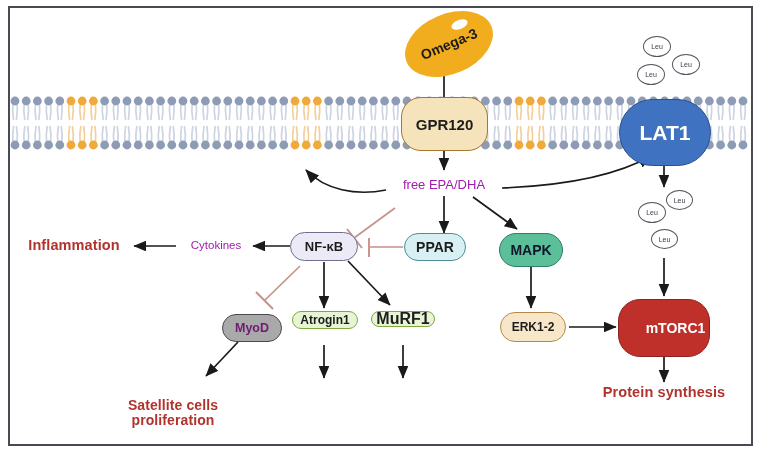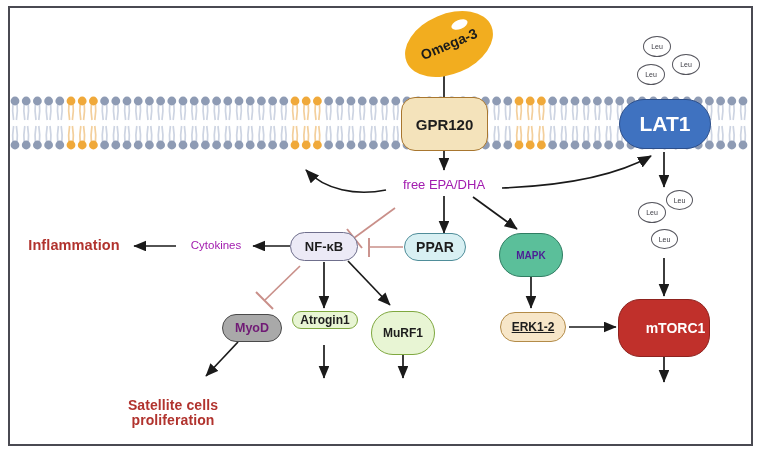--- a/index.html
+++ b/index.html
@@ -351,74 +351,77 @@
         <line x1="256" y1="292" x2="273" y2="309" stroke-width="1.9"></line>
       </g>
     </g>
   </svg>
 
   <div class="omega" style="left:403px;top:14px;width:92px;height:60px;transform:rotate(-23deg);font-size:14px;">
     <span>Omega-3</span>
   </div>
   <div class="omega-hl" style="left:451px;top:20px;width:17px;height:9px;"></div>
 
-  <div class="node-label" style="left:401px;top:97px;width:87px;height:54px;background:#f4e3bb;border:1.6px solid #a8762f;border-radius:14px;color:#1d1d1d;font-size:15px;font-weight:600;">
+  <div class="node-label" style="left:401px;top:97px;width:87px;height:54px;background:#f4e3bb;border:1.6px solid #a8762f;border-radius:20px;color:#1d1d1d;font-size:15px;font-weight:600;">
     <span>GPR120</span>
   </div>
 
-  <div class="node-label pill" style="left:619px;top:99px;width:92px;height:50px;background:#3f72c0;border:1.6px solid #2d4f8a;color:#ffffff;font-size:21px;font-weight:600;">
+  <div class="node-label pill" style="left:619px;top:99px;width:92px;height:67px;background:#3f72c0;border:1.6px solid #2d4f8a;color:#ffffff;font-size:21px;font-weight:600;">
     <span>LAT1</span>
   </div>
 
   <div class="plain" style="left:384px;top:177px;width:120px;font-size:13px;">
     <span>free EPA/DHA</span>
   </div>
   <div class="plain" style="left:178px;top:239px;width:76px;font-size:11.5px;">
     <span>Cytokines</span>
   </div>
 
   <div class="node-label pill" style="left:290px;top:232px;width:68px;height:29px;background:#eceaf6;border:1.5px solid #6f6f8c;color:#1d1d1d;font-size:13px;font-weight:700;">
     <span>NF-κB</span>
   </div>
 
   <div class="node-label pill" style="left:404px;top:233px;width:62px;height:28px;background:#d8f0f3;border:1.4px solid #4f8d99;color:#1d1d1d;font-size:14px;font-weight:600;">
     <span>PPAR</span>
   </div>
 
-  <div class="node-label pill" style="left:499px;top:233px;width:64px;height:44px;background:#5bbf9a;border:1.5px solid #2f7d62;color:#4c1d95;font-size:10px;font-weight:600;">
+  <div class="node-label pill" style="left:499px;top:233px;width:64px;height:34px;background:#5bbf9a;border:1.5px solid #2f7d62;color:#0f172a;font-size:14px;font-weight:600;">
     <span>MAPK</span>
   </div>
 
   <div class="node-label pill" style="left:222px;top:314px;width:60px;height:28px;background:#a9a9a9;border:1.5px solid #4a4a4a;color:#701a75;font-size:12.5px;font-weight:600;">
     <span>MyoD</span>
   </div>
 
   <div class="node-label pill" style="left:292px;top:311px;width:66px;height:18px;background:#e8f5d4;border:1.5px solid #7fa83f;color:#1d1d1d;font-size:12px;font-weight:600;">
     <span>Atrogin1</span>
   </div>
 
-  <div class="node-label pill" style="left:371px;top:311px;width:64px;height:44px;background:#e8f5d4;border:1.5px solid #7fa83f;color:#1d1d1d;font-size:12px;font-weight:600;">
+  <div class="node-label pill" style="left:371px;top:311px;width:64px;height:16px;background:#e8f5d4;border:1.5px solid #7fa83f;color:#1d1d1d;font-size:16px;font-weight:600;">
     <span>MuRF1</span>
   </div>
 
-  <div class="node-label pill" style="left:500px;top:312px;width:66px;height:30px;background:#f7e6c8;border:1.5px solid #b38b48;color:#1d1d1d;font-size:12px;font-weight:600;text-decoration:underline;">
+  <div class="node-label pill" style="left:500px;top:312px;width:66px;height:30px;background:#f7e6c8;border:1.5px solid #b38b48;color:#1d1d1d;font-size:12px;font-weight:600;">
     <span>ERK1-2</span>
   </div>
 
   <div class="node-label" style="left:618px;top:299px;width:92px;height:58px;background:#c0302b;border:1.5px solid #8e221e;border-radius:22px;color:#ffffff;font-size:14px;font-weight:bold;padding-left:23px;">
     <span>mTORC1</span>
   </div>
 
   <div class="outcome" style="left:14px;top:237px;width:120px;font-size:14.5px;">
     <span>Inflammation</span>
   </div>
   <div class="outcome" style="left:92px;top:382px;width:162px;font-size:14px;white-space:pre-line;">
     <span>Satellite cells
 proliferation</span>
   </div>
+  <div class="outcome" style="left:585px;top:384px;width:158px;font-size:14.5px;">
+    <span>Protein synthesis</span>
+  </div>
 
   <div id="leu-layer">
       <div class="leu" style="left: 643px; top: 36px; width: 26px; height: 19px; font-size: 7px;">
         <span>Leu</span>
       </div>
       <div class="leu" style="left: 672px; top: 54px; width: 26px; height: 19px; font-size: 7px;">
         <span>Leu</span>
       </div>
       <div class="leu" style="left: 637px; top: 64px; width: 26px; height: 19px; font-size: 7px;">
         <span>Leu</span>

